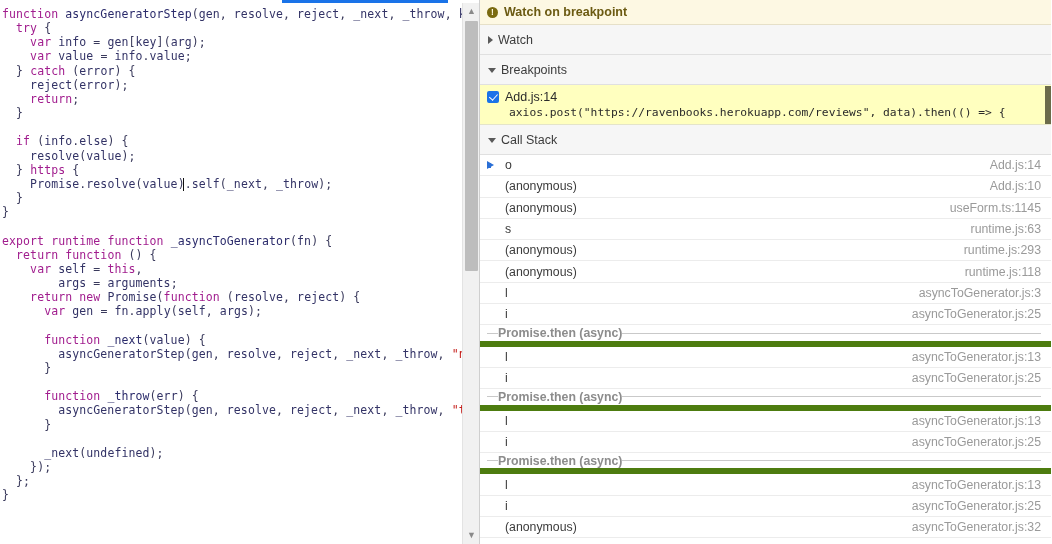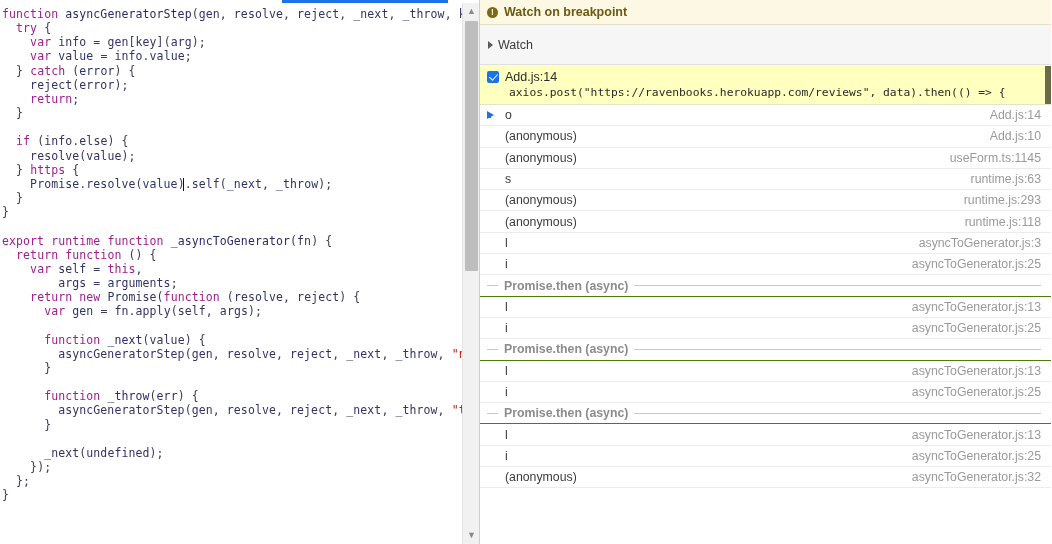--- a/index.html
+++ b/index.html
@@ -128,21 +128,21 @@
     display: flex; align-items: center; justify-content: center;
     line-height: 1;
     flex: 0 0 auto;
   }
 
   
   .section-header {
     display: flex;
     align-items: center;
     gap: 5px;
-    height: 40px;
+    height: 30px;
     padding-left: 7px;
     background: #f6f6f6;
     border-bottom: 1px solid #e0e0e0;
     color: #3c3c3c;
     font-size: 12.5px;
     cursor: default;
   }
   .tri {
     width: 0; height: 0;
     flex: 0 0 auto;
@@ -256,27 +256,26 @@
     font-size: 12.3px;
     text-align: right;
     white-space: nowrap;
   }
 
   
   .async-sep {
     display: flex;
     align-items: center;
     height: 21.3px;
-    border-bottom: 1px solid #4d7c0f;
+    border-bottom: 6px solid #4d7c0f;
     padding-left: 7px;
     padding-right: 10px;
     color: #8c8c8c;
     font-weight: bold;
     font-size: 12.3px;
-    gap: 6px;
   }
   .async-sep .dash-l {
     width: 11px; height: 1px; background: #c9c9c9; flex: 0 0 auto;
   }
   .async-sep .label { flex: 0 0 auto; }
   .async-sep .dash-r {
     flex: 1 1 auto; height: 1px; background: #c9c9c9;
   }
 
   .clip { overflow: hidden; }
@@ -341,33 +340,41 @@
     <div id="paused-banner">
       <span class="warn-icon">!</span>
       <span>Watch on breakpoint</span>
     </div>
 
     <div class="section-header">
       <span class="tri collapsed"></span>
       <span>Watch</span>
     </div>
 
+    <div class="section-header">
+      <span class="tri expanded"></span>
+      <span>Breakpoints</span>
+    </div>
 
     <div id="breakpoint-list">
       <div class="breakpoint-row">
         <div class="bp-top">
           <span class="bp-check"></span>
           <span class="bp-label">Add.js:14</span>
         </div>
         <div class="bp-snippet">axios.post("https://ravenbooks.herokuapp.com/reviews", data).then(() =&gt; {</div>
         <div id="bp-scrollbar-thumb"></div>
       </div>
     </div>
 
 
+    <div class="section-header">
+      <span class="tri expanded"></span>
+      <span>Call Stack</span>
+    </div>
 
     <div id="call-stack-list" class="clip">
         <div class="stack-row">
           <span class="stack-marker">
             <span class="arrow"></span>
           </span>
           <span class="stack-fn">o</span>
           <span class="stack-loc">Add.js:14</span>
         </div>
         <div class="stack-row">

